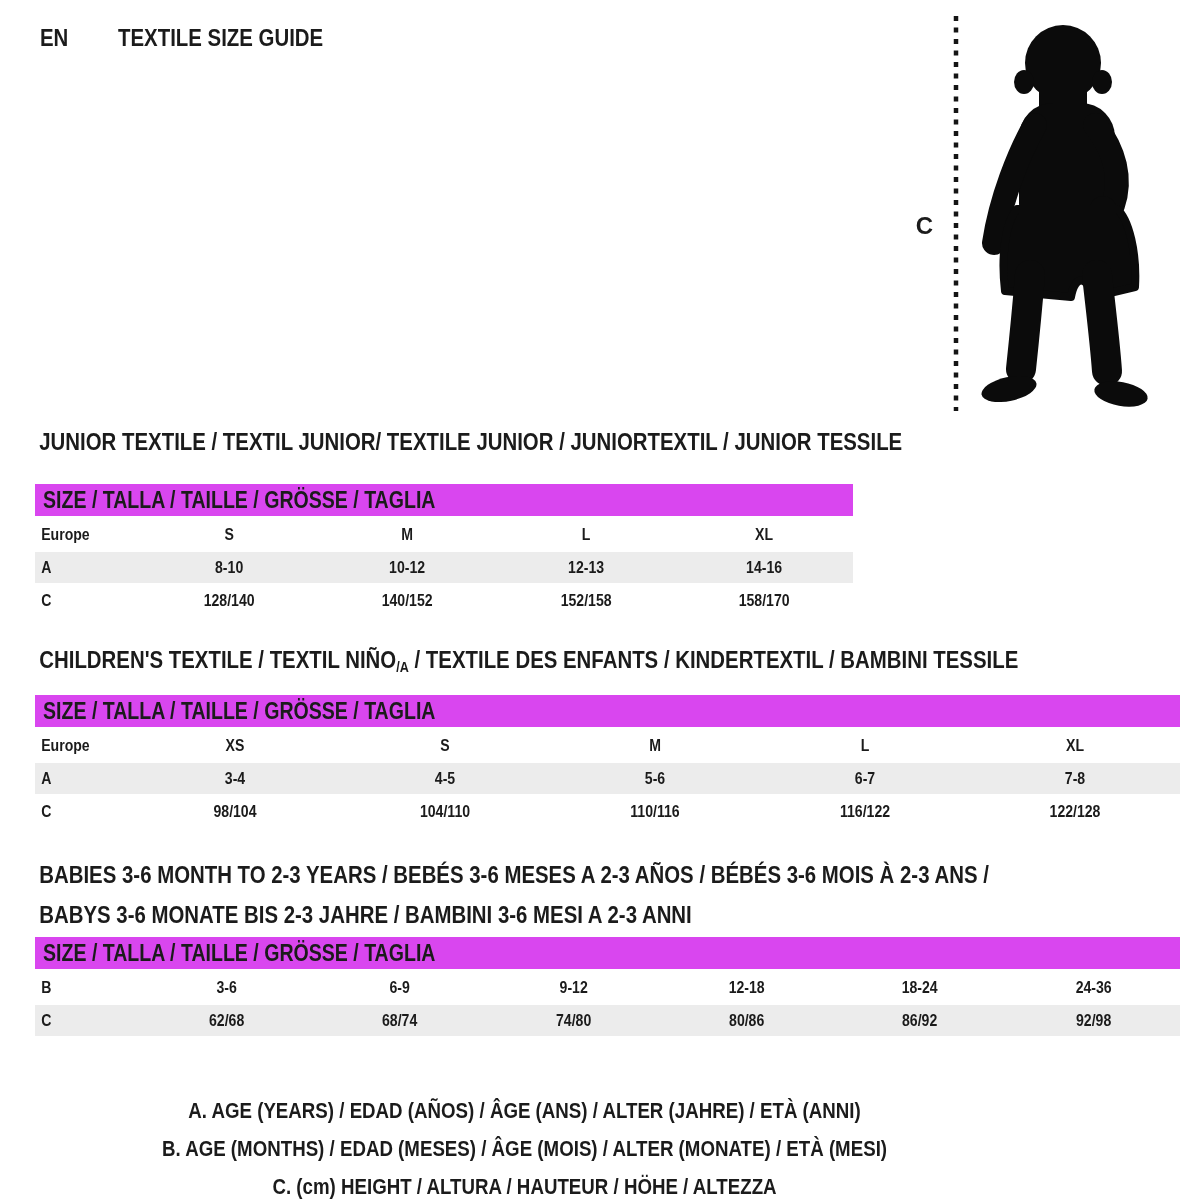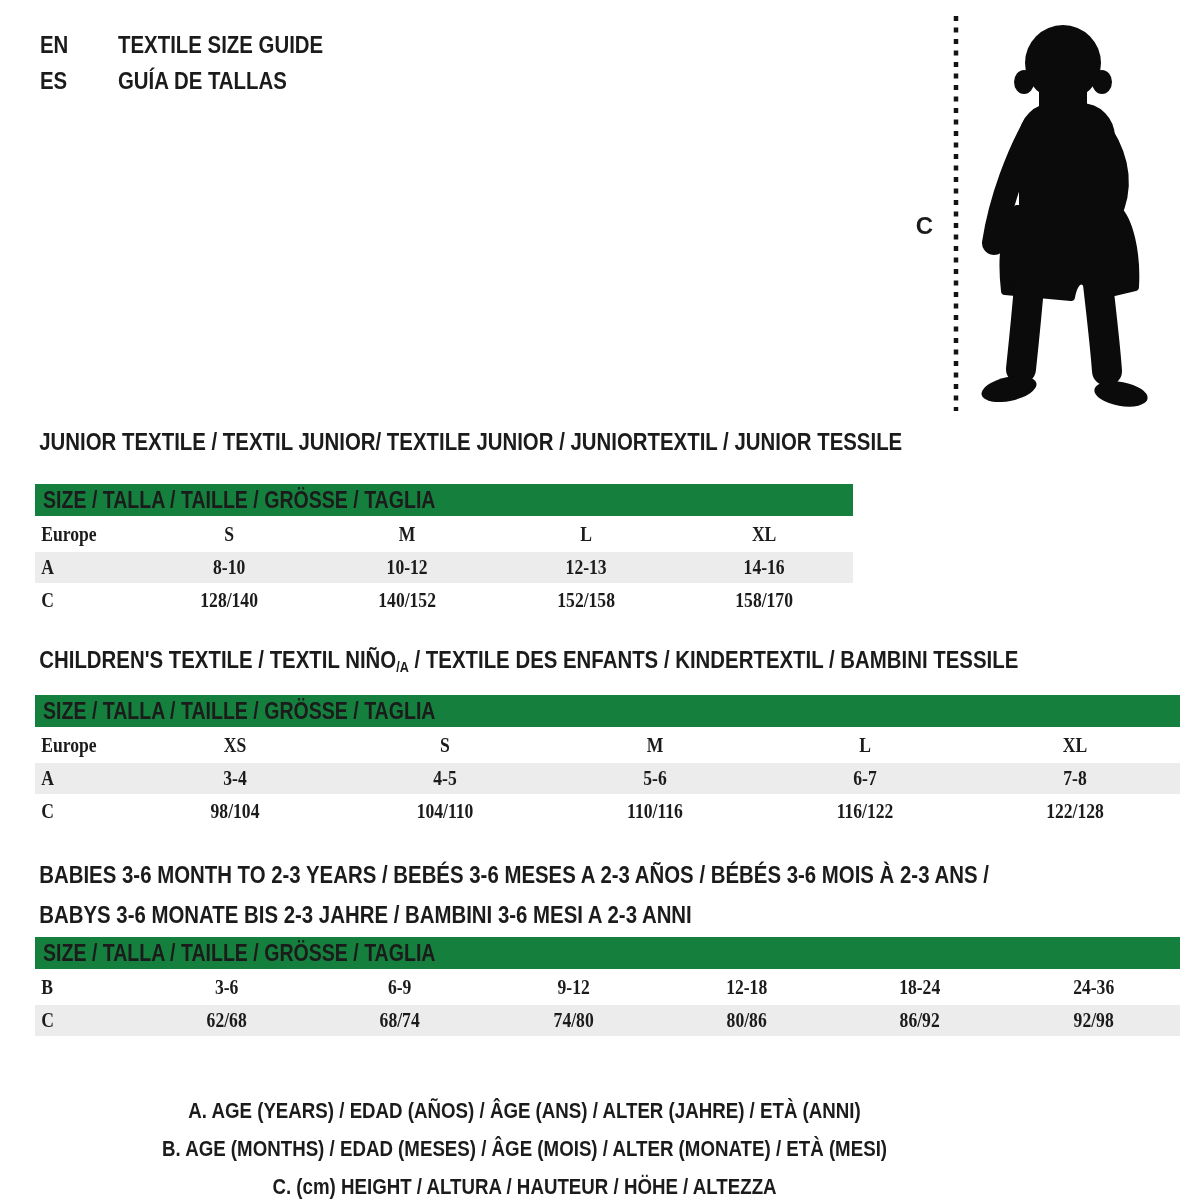--- a/index.html
+++ b/index.html
@@ -12,45 +12,45 @@
     overflow: hidden;
   }
   .page { position: relative; width: 1200px; height: 1200px; padding: 0 20px 0 35px; }
 
   
   .cx  { display: inline-block; transform: scaleX(.85); transform-origin: 0 50%; white-space: nowrap; }
   .cond-block { transform: scaleX(.85); transform-origin: 0 50%; white-space: nowrap; }
 
   
   .header { display: flex; justify-content: space-between; height: 414px; }
-  .langs { margin-top: 27px; margin-left: 5px; }
+  .langs { margin-top: 20px; margin-left: 5px; }
   .lang-row { display: flex; font-size: 24px; line-height: 36px; }
   .lang-code { width: 78px; flex: 0 0 78px; }
 
   .figure { display: flex; align-items: center; margin-top: 12px; margin-right: 25px; }
   .figure-label { font-size: 24px; margin-right: 12px; margin-top: 25px; }
   .figure-svg { display: block; }
 
   
   .section-title { font-size: 24px; line-height: 28px; padding-left: 5px; }
   .title-junior   { margin-top: 14px; margin-bottom: 28px; }
   .title-children { margin-top: 30px; margin-bottom: 18px; }
   .title-babies   { margin-top: 28px; margin-bottom: 2px; line-height: 40px; }
   .sub { font-size: .62em; position: relative; top: 4px; }
 
   
   .sg-table { width: 1145px; }
   .sg-table.t1 { width: 818px; }
   .band {
-    height: 32px; background: #15803d;
+    height: 32px; background: #d946ef;
     display: flex; align-items: center;
     padding-left: 8px; margin-bottom: 3px;
   }
   .band .cx { font-size: 23px; }
-  .row { display: grid; height: 31px; align-items: center; font-size: 20px; font-family: Liberation Serif, serif; }
+  .row { display: grid; height: 31px; align-items: center; font-size: 16px; }
   .row + .row { margin-top: 2px; }
   .row.shaded { background: #ececec; }
   .t1 .row { grid-template-columns: 105px repeat(4, 1fr); }
   .t2 .row { grid-template-columns: 95px  repeat(5, 1fr); }
   .t3 .row { grid-template-columns: 105px repeat(6, 1fr); }
   .cell { text-align: center; transform: scaleX(.88); transform-origin: 50% 50%; white-space: nowrap; }
   .cell.label { text-align: left; padding-left: 7px; transform-origin: 0 50%; }
 
   
   .legend { margin-top: 56px; padding-left: 5px; text-align: center; }
@@ -60,24 +60,20 @@
 <body>
 
 <div class="page">
 
   <div class="header">
 
     <div class="langs">
       <div class="lang-row">
         <span class="lang-code"><span class="cx">EN</span></span>
         <span class="cx">TEXTILE SIZE GUIDE</span>
-      </div>
-      <div class="lang-row">
-        <span class="lang-code"><span class="cx">ES</span></span>
-        <span class="cx">GUÍA DE TALLAS</span>
       </div>
     </div>
 
     <div class="figure">
       <span class="figure-label">C</span>
       <svg class="figure-svg" width="210" height="400" viewBox="0 0 210 400">
         <line x1="11" y1="3" x2="11" y2="398" stroke="#141414" stroke-width="4.5" stroke-dasharray="5 6.5"></line>
         <g fill="#0b0b0b" transform="translate(30,0)">
           <circle cx="88" cy="50" r="38"></circle>
           <ellipse cx="49" cy="69" rx="10" ry="12"></ellipse>

